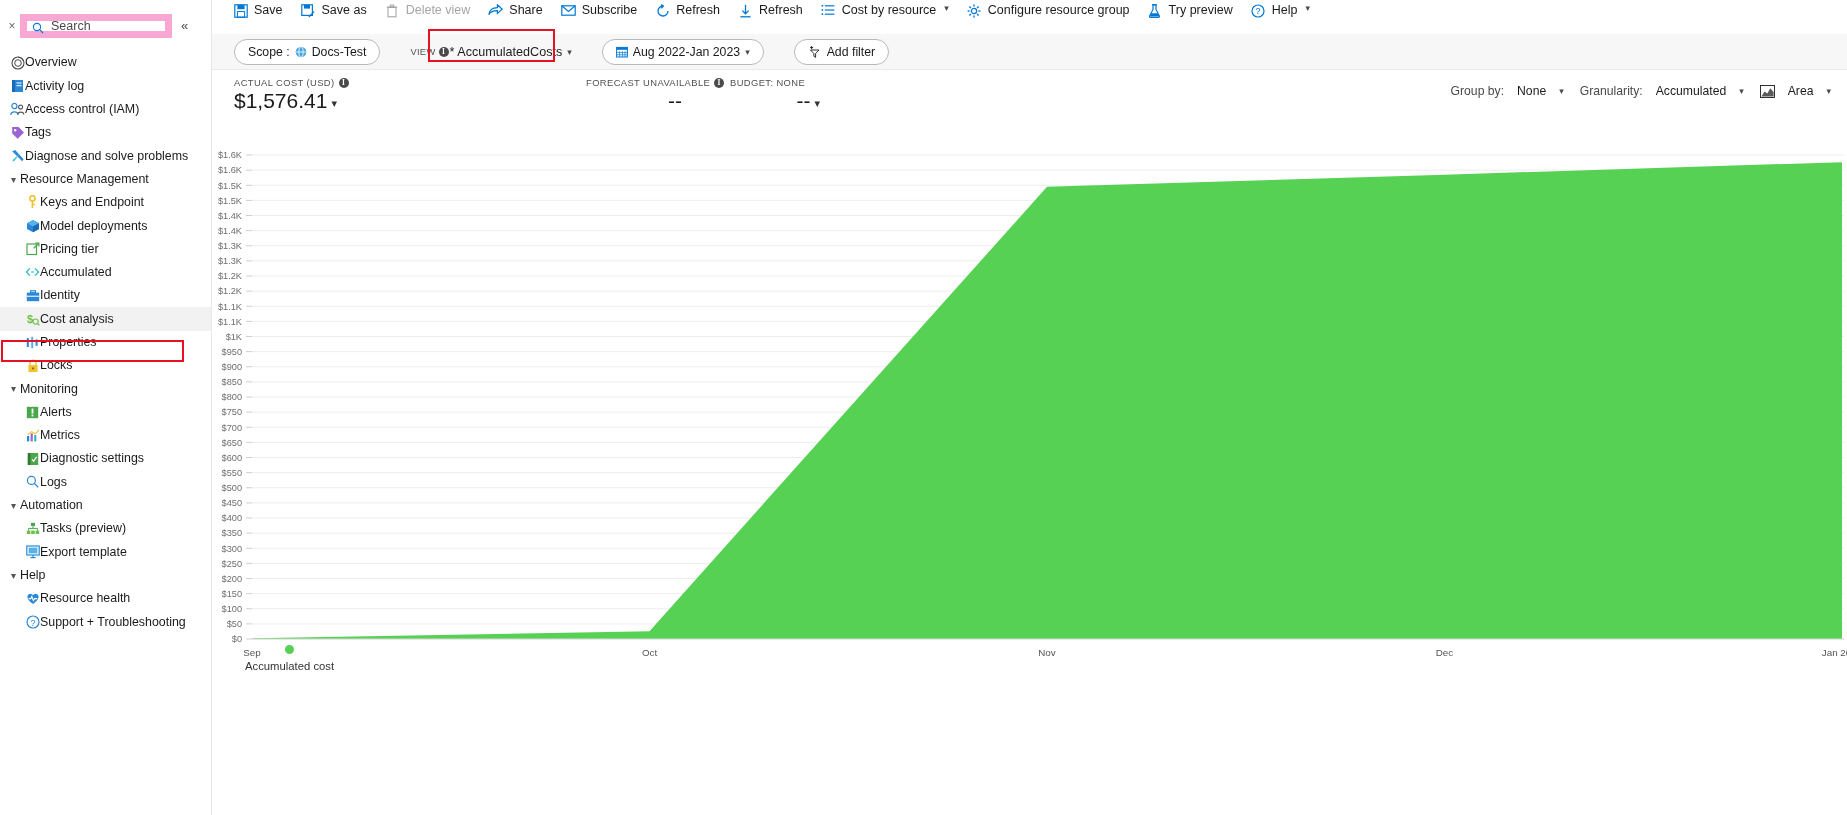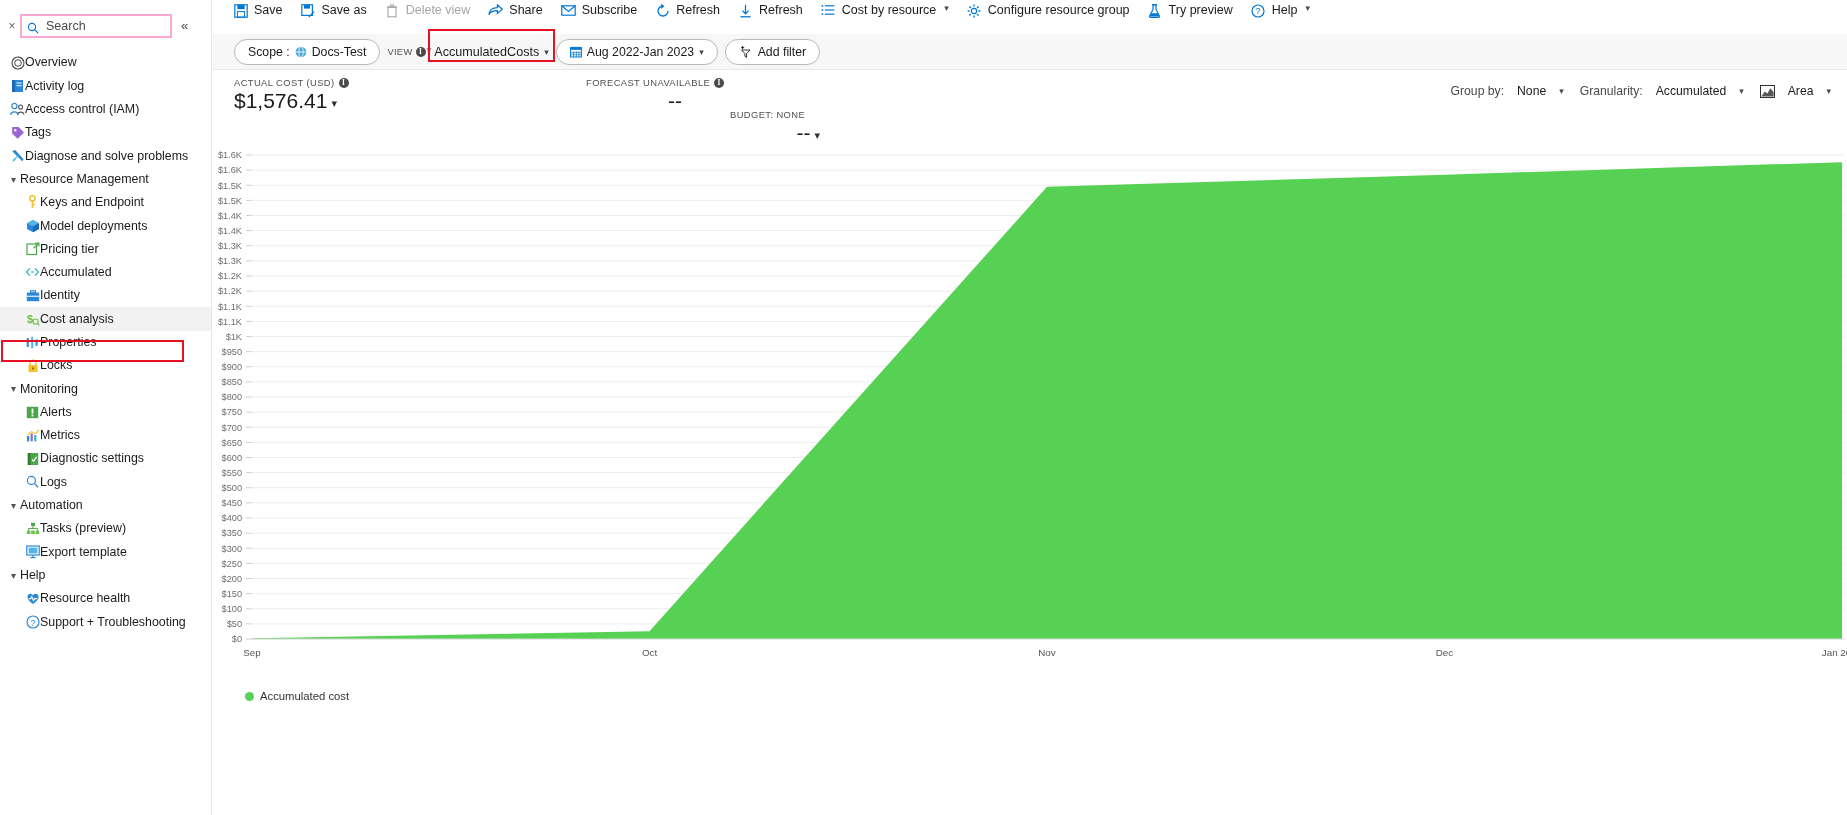--- a/index.html
+++ b/index.html
@@ -25,21 +25,21 @@
   .search-row {
     display: flex; align-items: center;
     height: 27px; margin: 0 0 12px 0; padding-left: 4px;
   }
   .close-x {
     width: 16px; text-align: center; color: #6a6a6a;
     font-size: 12px; line-height: 1; cursor: pointer; user-select: none;
   }
   .search-box {
     flex: 0 0 auto; width: 152px; height: 24px;
-    border: 2px solid #f9a8d4; background: #fff;
+    border: 7px solid #f9a8d4; background: #fff;
     display: flex; align-items: center; padding: 0 5px; gap: 5px;
   }
   .search-box .mag { width: 12px; height: 12px; flex: 0 0 auto; }
   .search-box input {
     border: none; outline: none; width: 100%;
     font-family: "Liberation Sans", sans-serif;
     font-size: 12.5px; color: #323130; background: transparent;
   }
   .search-box input::placeholder { color: #4a4a4a; }
   .collapse-chev {
@@ -94,21 +94,21 @@
     font-size: 12.5px; color: #1b1b1b; cursor: pointer;
     white-space: nowrap;
   }
   .cmd.disabled { color: #a6a6a6; cursor: default; }
   .cmd .cico { width: 15px; height: 15px; display:flex; align-items:center; justify-content:center; flex:0 0 auto;}
   .cmd .cchev { font-size: 9px; color: #4a4a4a; margin-left: 2px; }
 
   
   .filterbar {
     display: flex; align-items: center;
-    height: 36px; padding-left: 22px; gap: 7px;
+    height: 36px; padding-left: 22px; gap: 30px;
     background: #f7f7f7;
     border-bottom: 1px solid #eaeaea;
     position: relative;
   }
   .pill {
     display: flex; align-items: center; gap: 5px;
     height: 26px; padding: 0 13px;
     border: 1px solid #b9b9b9; border-radius: 14px;
     background: #ffffff; font-size: 12.3px; color: #1b1b1b;
     cursor: pointer; white-space: nowrap;
@@ -147,21 +147,21 @@
     font-size: 21px; color: #1b1b1b; margin-top: 1px;
     display: flex; align-items: flex-end; gap: 4px; line-height: 1.1;
     white-space: nowrap;
   }
   .kpi-value .cchev { font-size: 11px; color: #333; margin-bottom: 3px; }
   #kpi-actual { position: absolute; left: 22px; top: 7px; }
   #kpi-forecast { position: absolute; left: 374px; top: 7px; }
   #kpi-budget { position: absolute; left: 518px; top: 7px; }
   #kpi-forecast .kpi-value, #kpi-budget .kpi-value { justify-content: flex-end; }
   #kpi-forecast { width: 96px; }
-  #kpi-budget { width: 90px; margin-top: 32px; }
+  #kpi-budget { width: 90px; }
 
   .chart-ctrls {
     position: absolute; right: 16px; top: 14px;
     display: flex; align-items: center; gap: 16px;
   }
   .ctrl {
     display: flex; align-items: center; gap: 13px;
     font-size: 12.2px; color: #1b1b1b; cursor: pointer; white-space: nowrap;
   }
   .ctrl .ck { color: #4a4a4a; }
@@ -789,20 +789,20 @@
           <line x1="34" y1="489" x2="40" y2="489" class="tickmark"></line>
           <text x="30" y="492.3" class="ytick">$0</text>
           <polygon points="40,488.395 437.5,481.135 835,36.762500000000045 1232.5,24.662500000000023 1630,12.135974999999974 1630,489 40,489" fill="#57d154"></polygon>
           <line x1="40" y1="489" x2="1632" y2="489" class="axisline"></line>
           <text x="40" y="506" class="xtick">Sep</text>
           <text x="437.5" y="506" class="xtick">Oct</text>
           <text x="835" y="506" class="xtick">Nov</text>
           <text x="1232.5" y="506" class="xtick">Dec</text>
           <text x="1630" y="506" class="xtick">Jan 2023</text>
         </svg>
-      <div class="legend" style="left: 33px; top: 540px;">
+      <div class="legend" style="left: 33px; top: 495px; flex-direction: column;">
         <span class="legend-dot" id="legend-dot" style="background: rgb(87, 209, 84);"></span>
         <span id="legend-label">Accumulated cost</span>
       </div>
     </div>
 
   </div>
 </div>
 
 </body></html>

